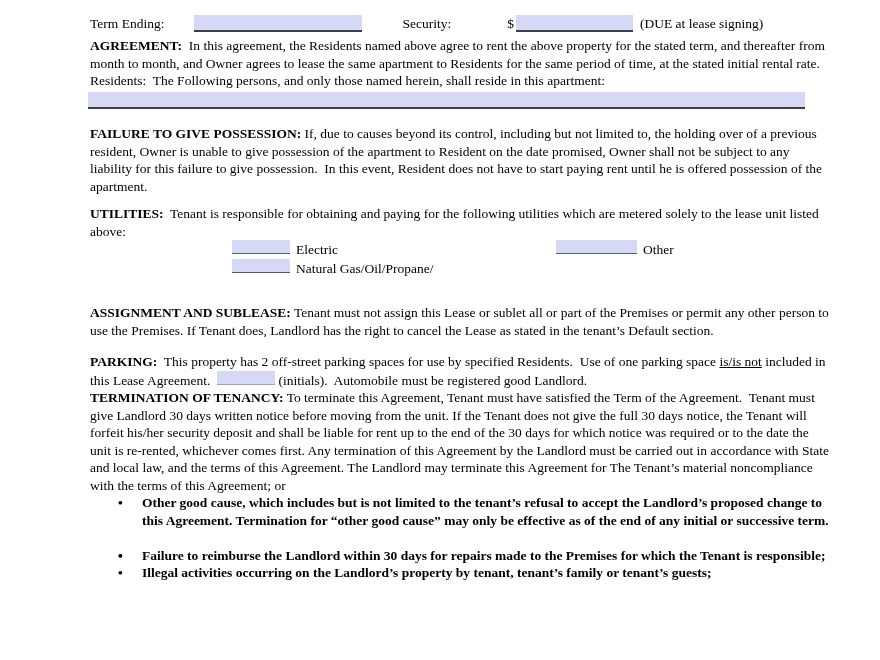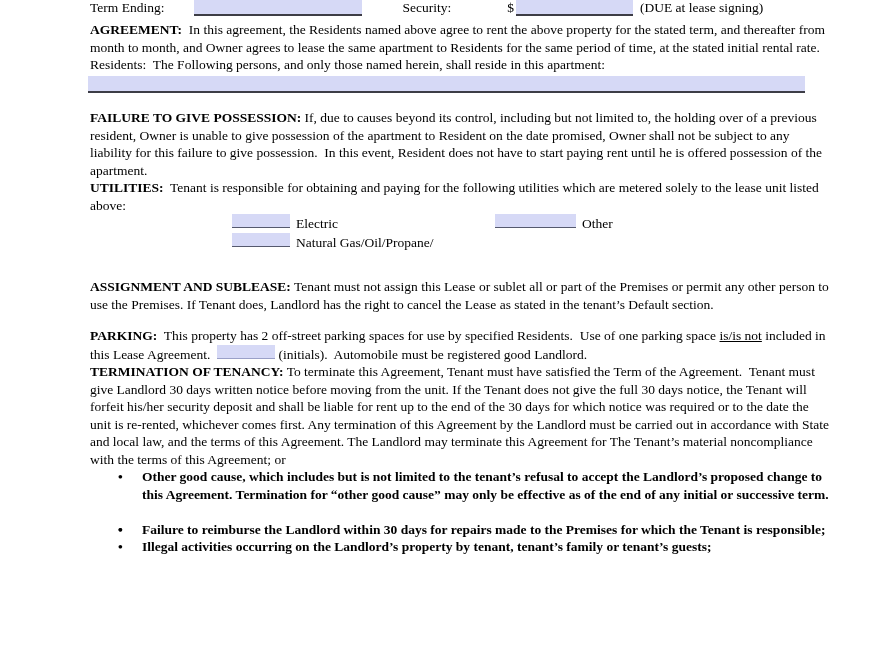--- a/index.html
+++ b/index.html
@@ -6,39 +6,39 @@
   .page{
     position:relative;
     width:880px;height:660px;
     background:#ffffff;
     overflow:hidden;
     font-family:"Liberation Serif", serif;
     font-size:13.5px;
     line-height:17.5px;
     color:#000000;
   }
-  .content{padding:0 50px 0 90px;}
+  .content{padding:16px 50px 0 90px;}
   .para{margin:0;white-space:pre-wrap;}
   .heading{font-weight:bold;}
   
   .fields-row{display:flex;align-items:flex-end;height:16px;white-space:pre;}
   .blank{display:inline-block;background:var(--highlight,#d6d9f6);}
   .term-blank{width:168px;height:15px;margin-left:30px;border-bottom:2px solid var(--underline,#3d3d46);}
   .security-label{margin-left:40px;}
   .dollar{margin-left:56px;}
   .security-blank{width:117px;height:15px;margin-left:2px;border-bottom:2px solid var(--underline,#3d3d46);}
   .due-note{margin-left:7px;text-align:right;}
   
   .agreement{margin-top:5px;}
   .residents-blank{height:15px;width:717px;margin-left:-2px;margin-top:2px;border-bottom:2px solid var(--underline,#3d3d46);}
   .failure{margin-top:12px;}
-  .utilities{}
+  .utilities{margin-top:10px;}
   .util-rows{margin-left:142px;}
   .util-blank{width:58px;height:13px;margin-right:6px;border-bottom:1px solid #55596e;}
-  .util-group{display:inline-block;width:263px;}
+  .util-group{display:inline-block;width:324px;}
   .other-blank{width:81px;height:13px;margin-right:6px;border-bottom:1px solid #55596e;}
   .assignment{margin-top:27px;}
   .parking{margin-top:14px;}
   .parking u{text-decoration:underline;}
   .initials-blank{width:58px;height:13px;border-bottom:1px solid #9aa0c8;}
   .termination{}
   .bullets{list-style:none;margin:0;padding:0;font-weight:bold;}
   .bullets li{position:relative;padding-left:52px;margin:0;white-space:pre-wrap;}
   .bullet-dot{position:absolute;left:28px;top:0;font-weight:bold;}
 </style>

